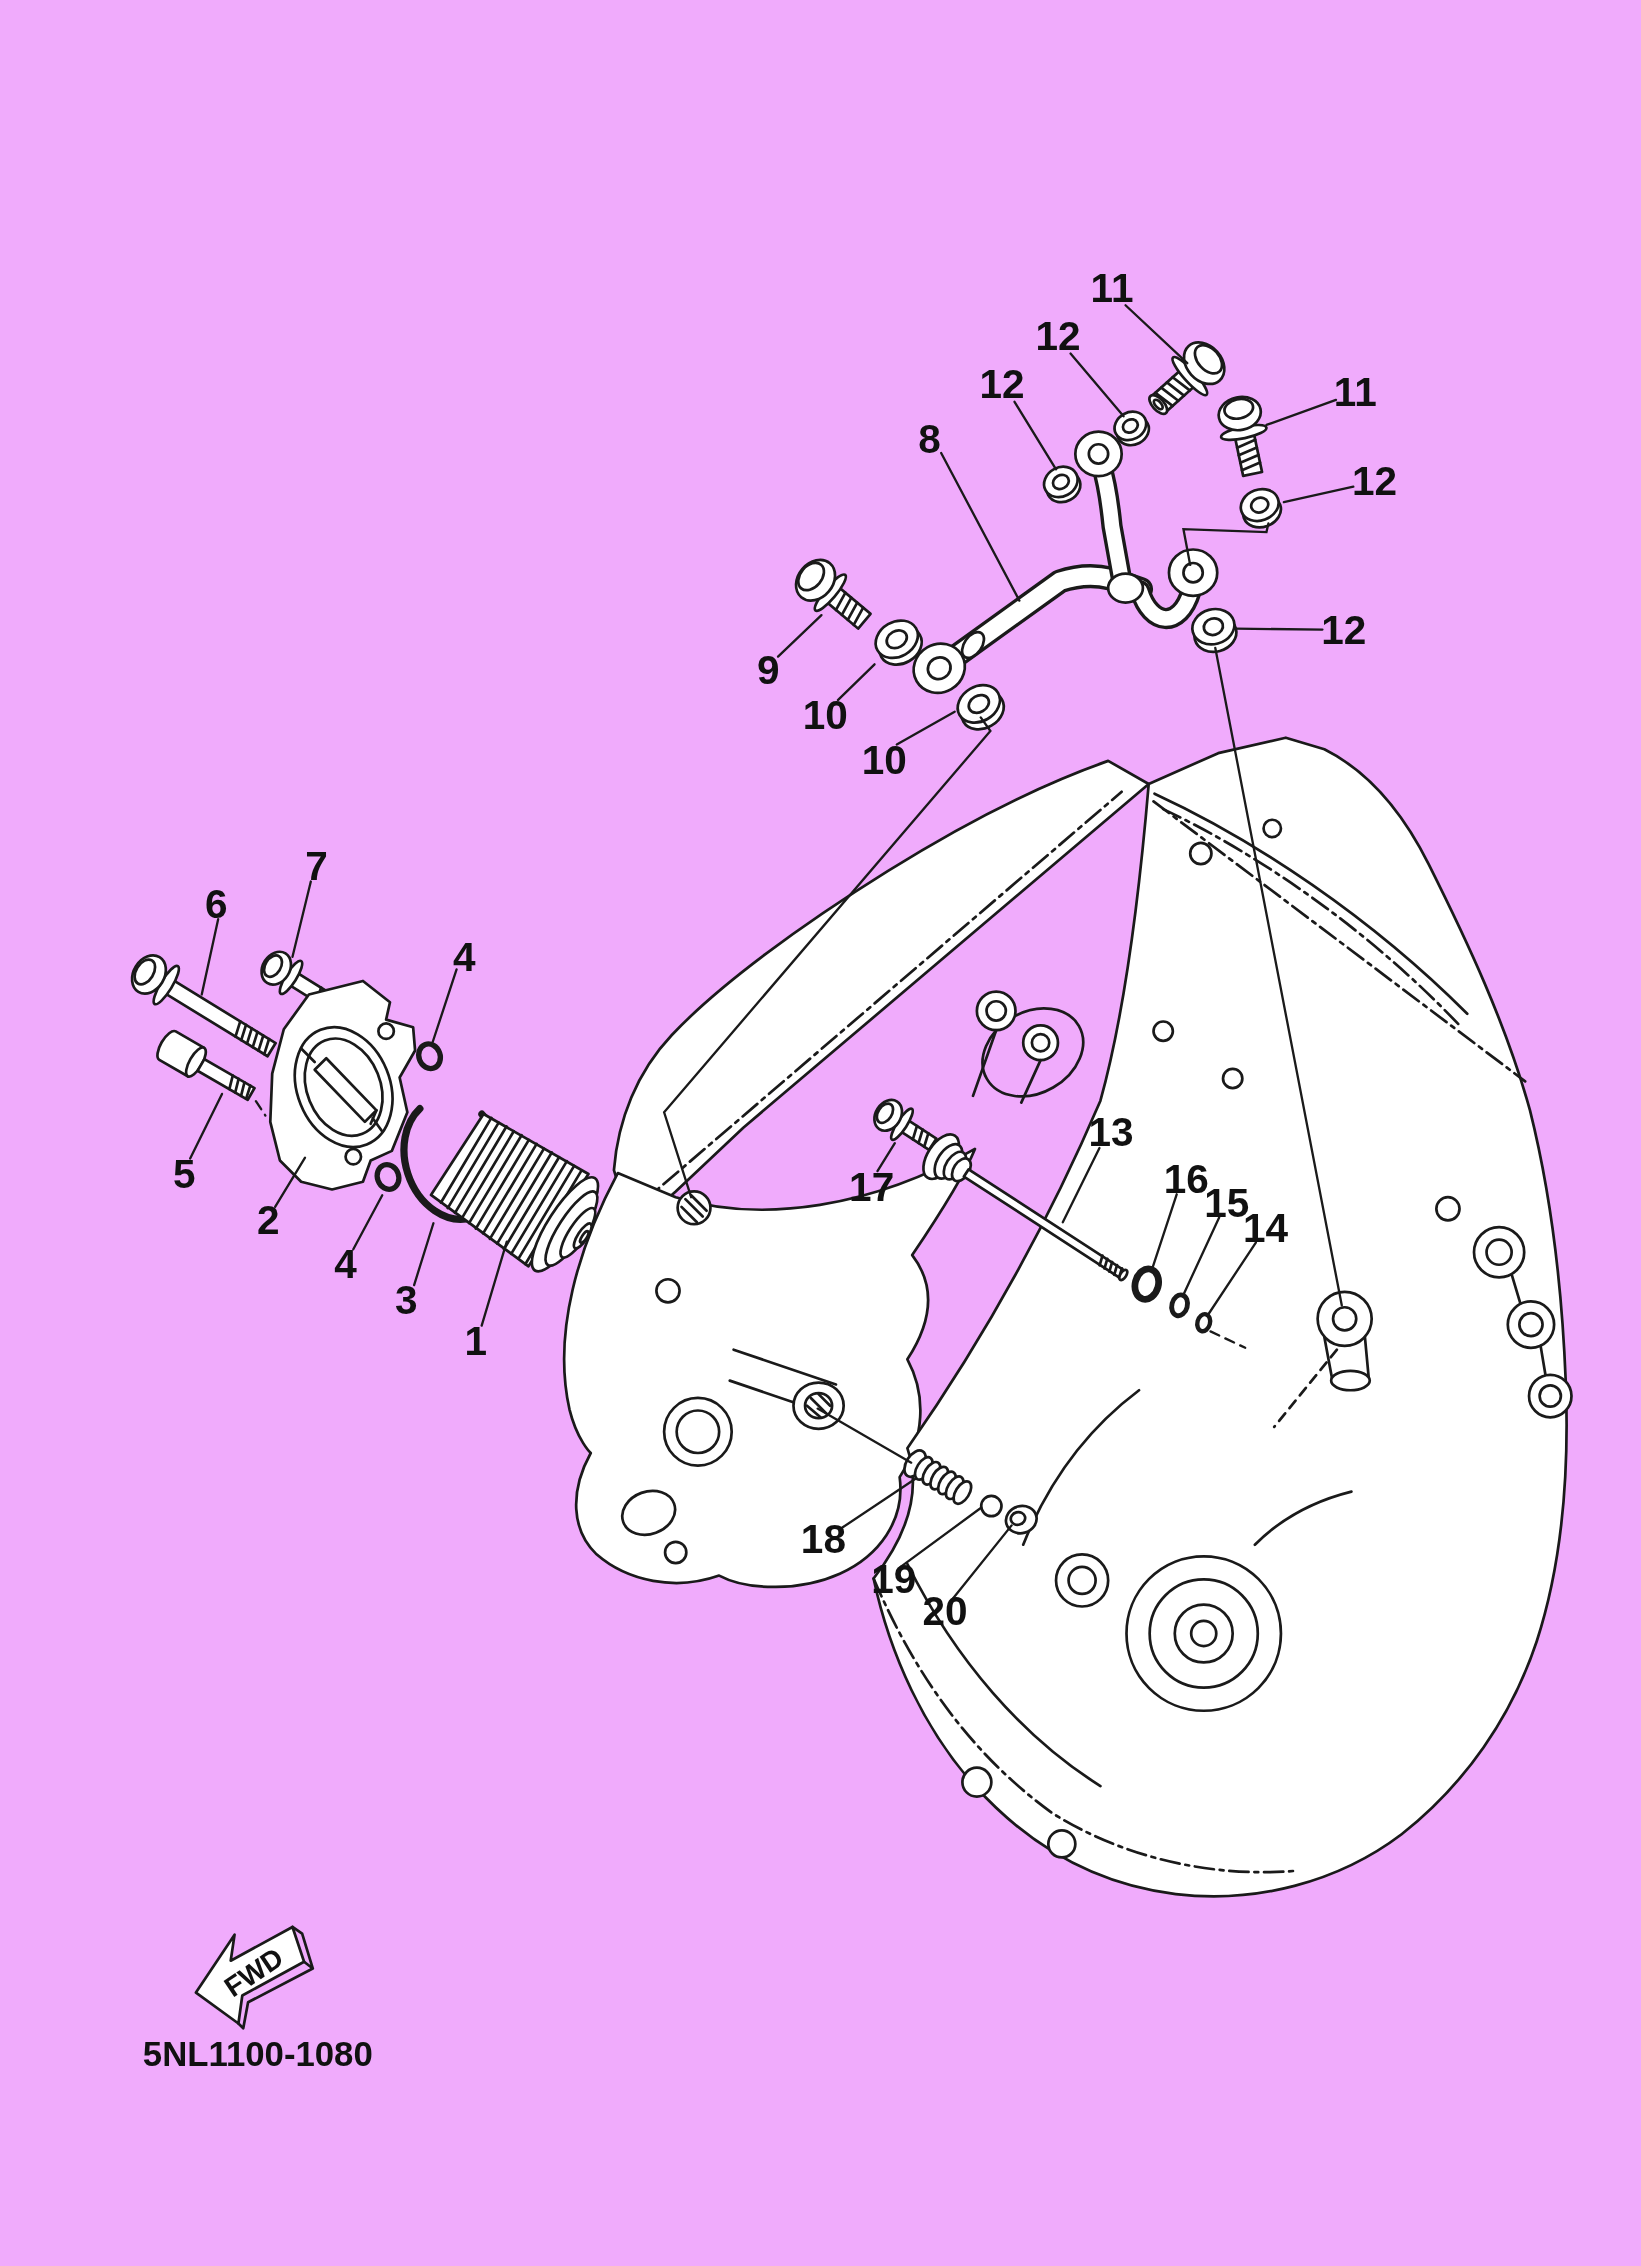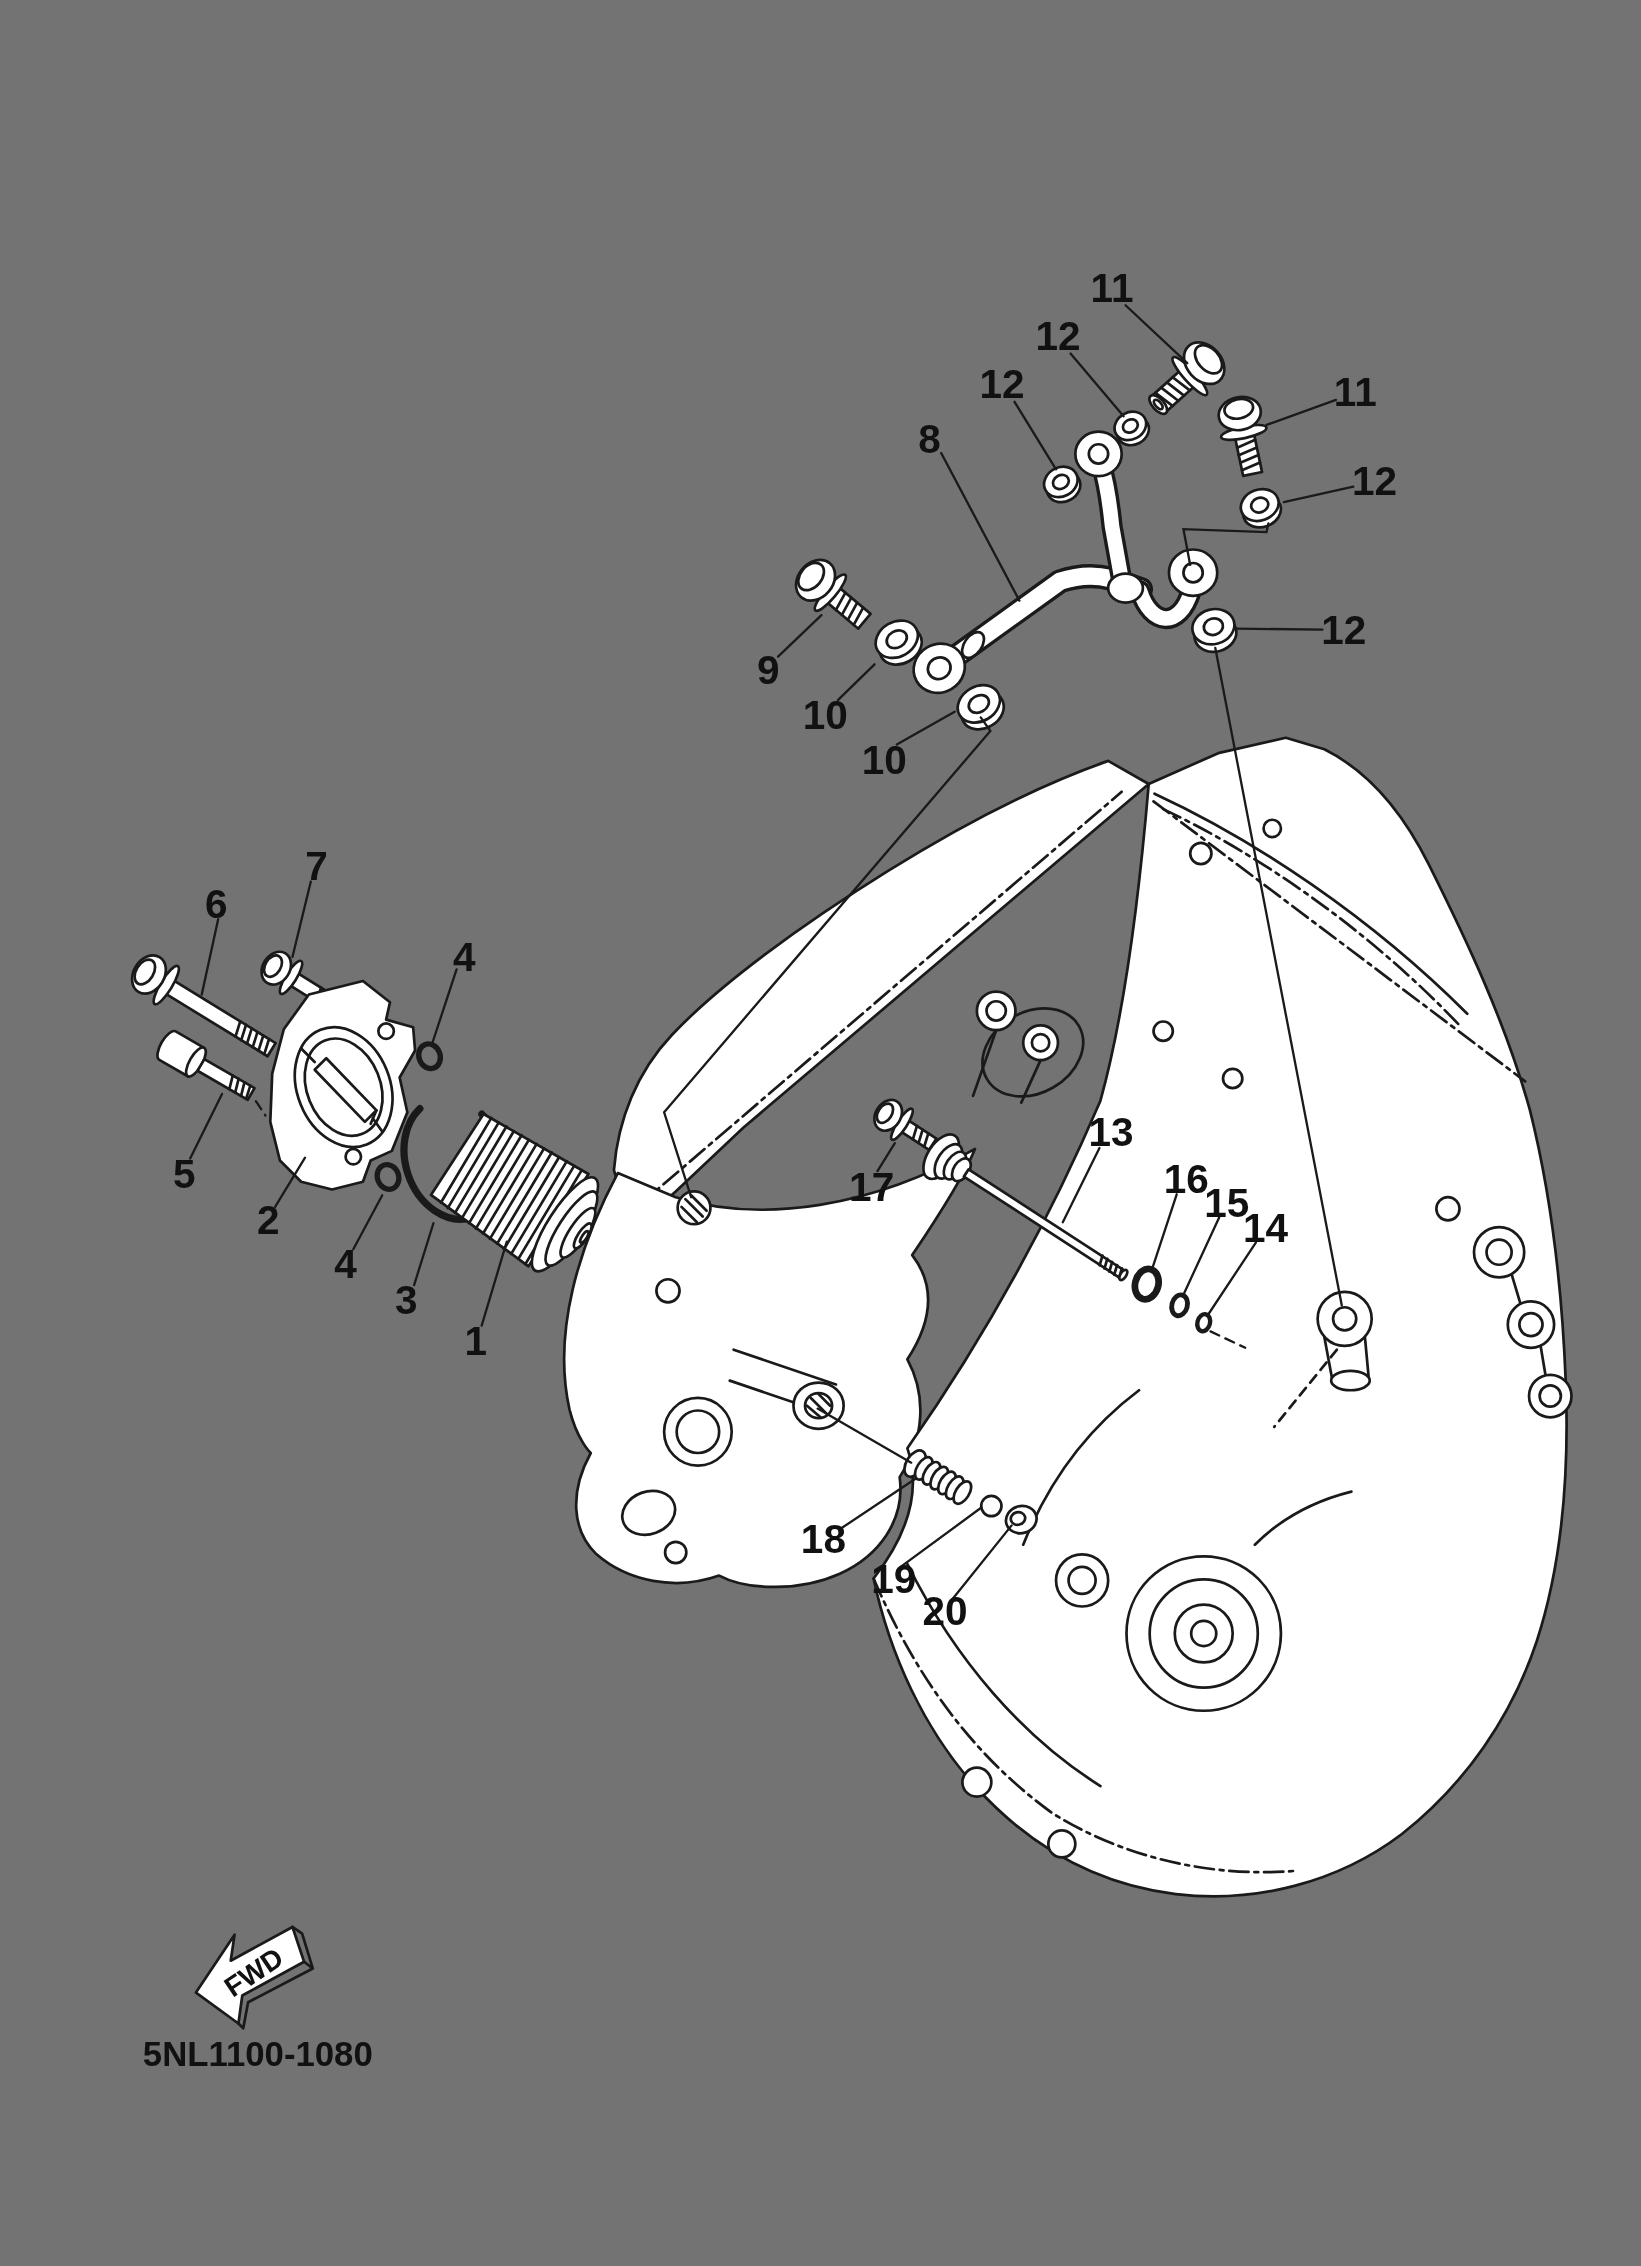--- a/index.html
+++ b/index.html
@@ -1,16 +1,16 @@
 <!DOCTYPE html>
 <html><head>
 <meta charset="utf-8">
 <style>
   html,body{margin:0;padding:0;background:#ffffff;}
-  .stage{position:relative;width:1641px;height:2266px;background:#737373;overflow:hidden;}
+  .stage{position:relative;width:1641px;height:2266px;background:#f0abfc;overflow:hidden;}
   svg{display:block;}
   .ln{fill:none;stroke:#1a1a1a;stroke-width:2.8;stroke-linecap:round;stroke-linejoin:round;}
   .fl{fill:#ffffff;stroke:#1a1a1a;stroke-width:2.8;stroke-linecap:round;stroke-linejoin:round;}
   .leader{fill:none;stroke:#1a1a1a;stroke-width:2.4;stroke-linecap:round;}
   .dashdot{stroke-dasharray:20 6 4 6;}
   .dash{stroke-dasharray:10 7;}
   .oring{fill:none;stroke:#1a1a1a;stroke-linecap:round;}
   .tubeo{fill:none;stroke:#1a1a1a;stroke-width:25;stroke-linecap:round;stroke-linejoin:round;}
   .tubei{fill:none;stroke:#ffffff;stroke-width:18;stroke-linecap:round;stroke-linejoin:round;}
   .callout{font-family:"Liberation Sans",sans-serif;font-size:42px;font-weight:700;fill:#111;

